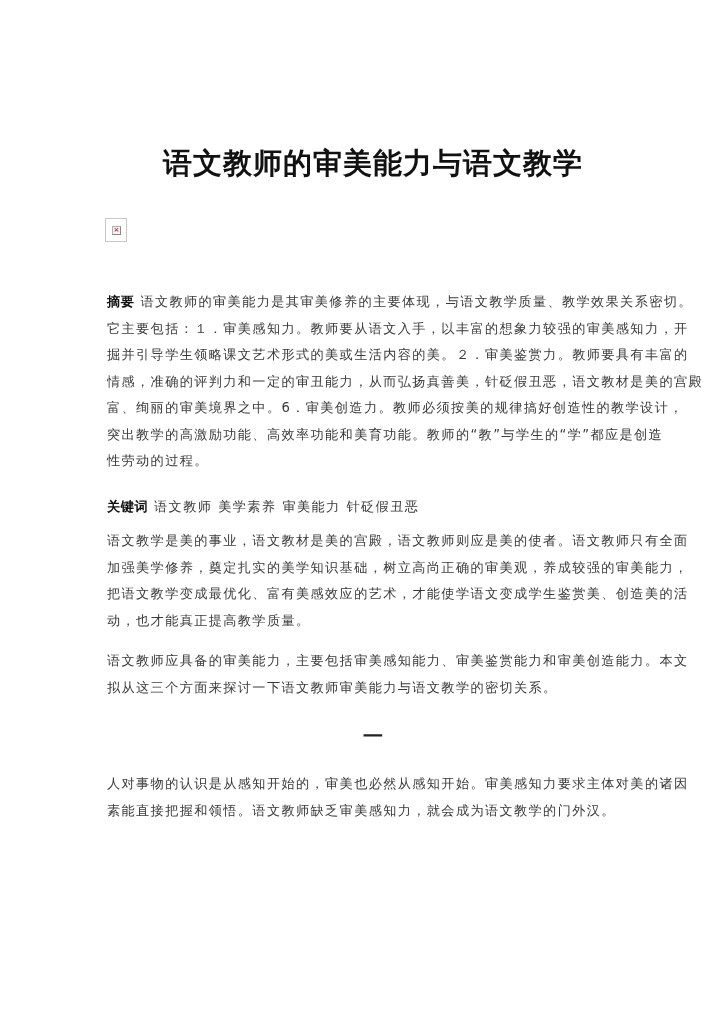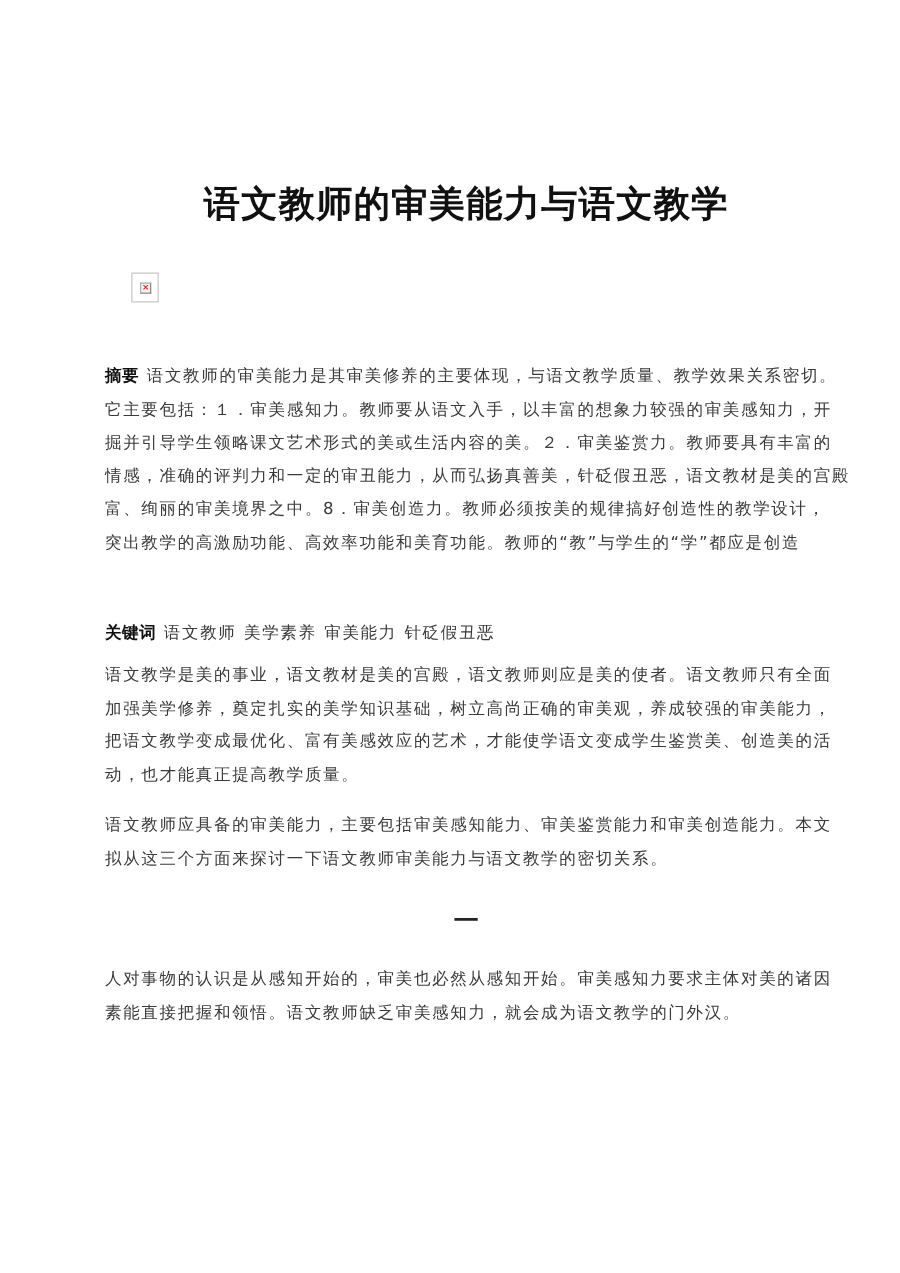--- a/index.html
+++ b/index.html
@@ -74,20 +74,21 @@
     }
     .para .label {
       font-weight: bold;
       color: #111111;
       letter-spacing: 0.5px;
       margin-right: 6px;
     }
     .line {
       display: block;
       white-space: nowrap;
+      margin-left: 23px;
     }
     .section-num {
       position: absolute;
       left: 0;
       width: 720px;
       top: 723px;
       text-align: center;
       font-size: 20px;
       line-height: 26px;
       font-weight: bold;
@@ -106,22 +107,23 @@
 
   <div class="broken-image">
     <div class="inner">×</div>
   </div>
 
   <div class="para" style="top:289px;">
     <span class="line"><span class="label">摘要</span><span>语文教师的审美能力是其审美修养的主要体现，与语文教学质量、教学效果关系密切。</span></span>
     <span class="line">它主要包括：１．审美感知力。教师要从语文入手，以丰富的想象力较强的审美感知力，开</span>
     <span class="line">掘并引导学生领略课文艺术形式的美或生活内容的美。２．审美鉴赏力。教师要具有丰富的</span>
     <span class="line">情感，准确的评判力和一定的审丑能力，从而弘扬真善美，针砭假丑恶，语文教材是美的宫殿</span>
-    <span class="line">富、绚丽的审美境界之中。8．审美创造力。教师必须按美的规律搞好创造性的教学设计，</span>
+    <span class="line">富、绚丽的审美境界之中。6．审美创造力。教师必须按美的规律搞好创造性的教学设计，</span>
     <span class="line">突出教学的高激励功能、高效率功能和美育功能。教师的“教”与学生的“学”都应是创造</span>
+    <span class="line">性劳动的过程。</span>
   </div>
 
   <div class="para keywords" style="top:494px;">
     <span class="line"><span class="label">关键词</span><span class="kw">语文教师</span><span class="kw">美学素养</span><span class="kw">审美能力</span><span class="kw">针砭假丑恶</span></span>
   </div>
 
   <div class="para" style="top:648px;">
     <span class="line">语文教师应具备的审美能力，主要包括审美感知能力、审美鉴赏能力和审美创造能力。本文</span>
     <span class="line">拟从这三个方面来探讨一下语文教师审美能力与语文教学的密切关系。</span>
   </div>

